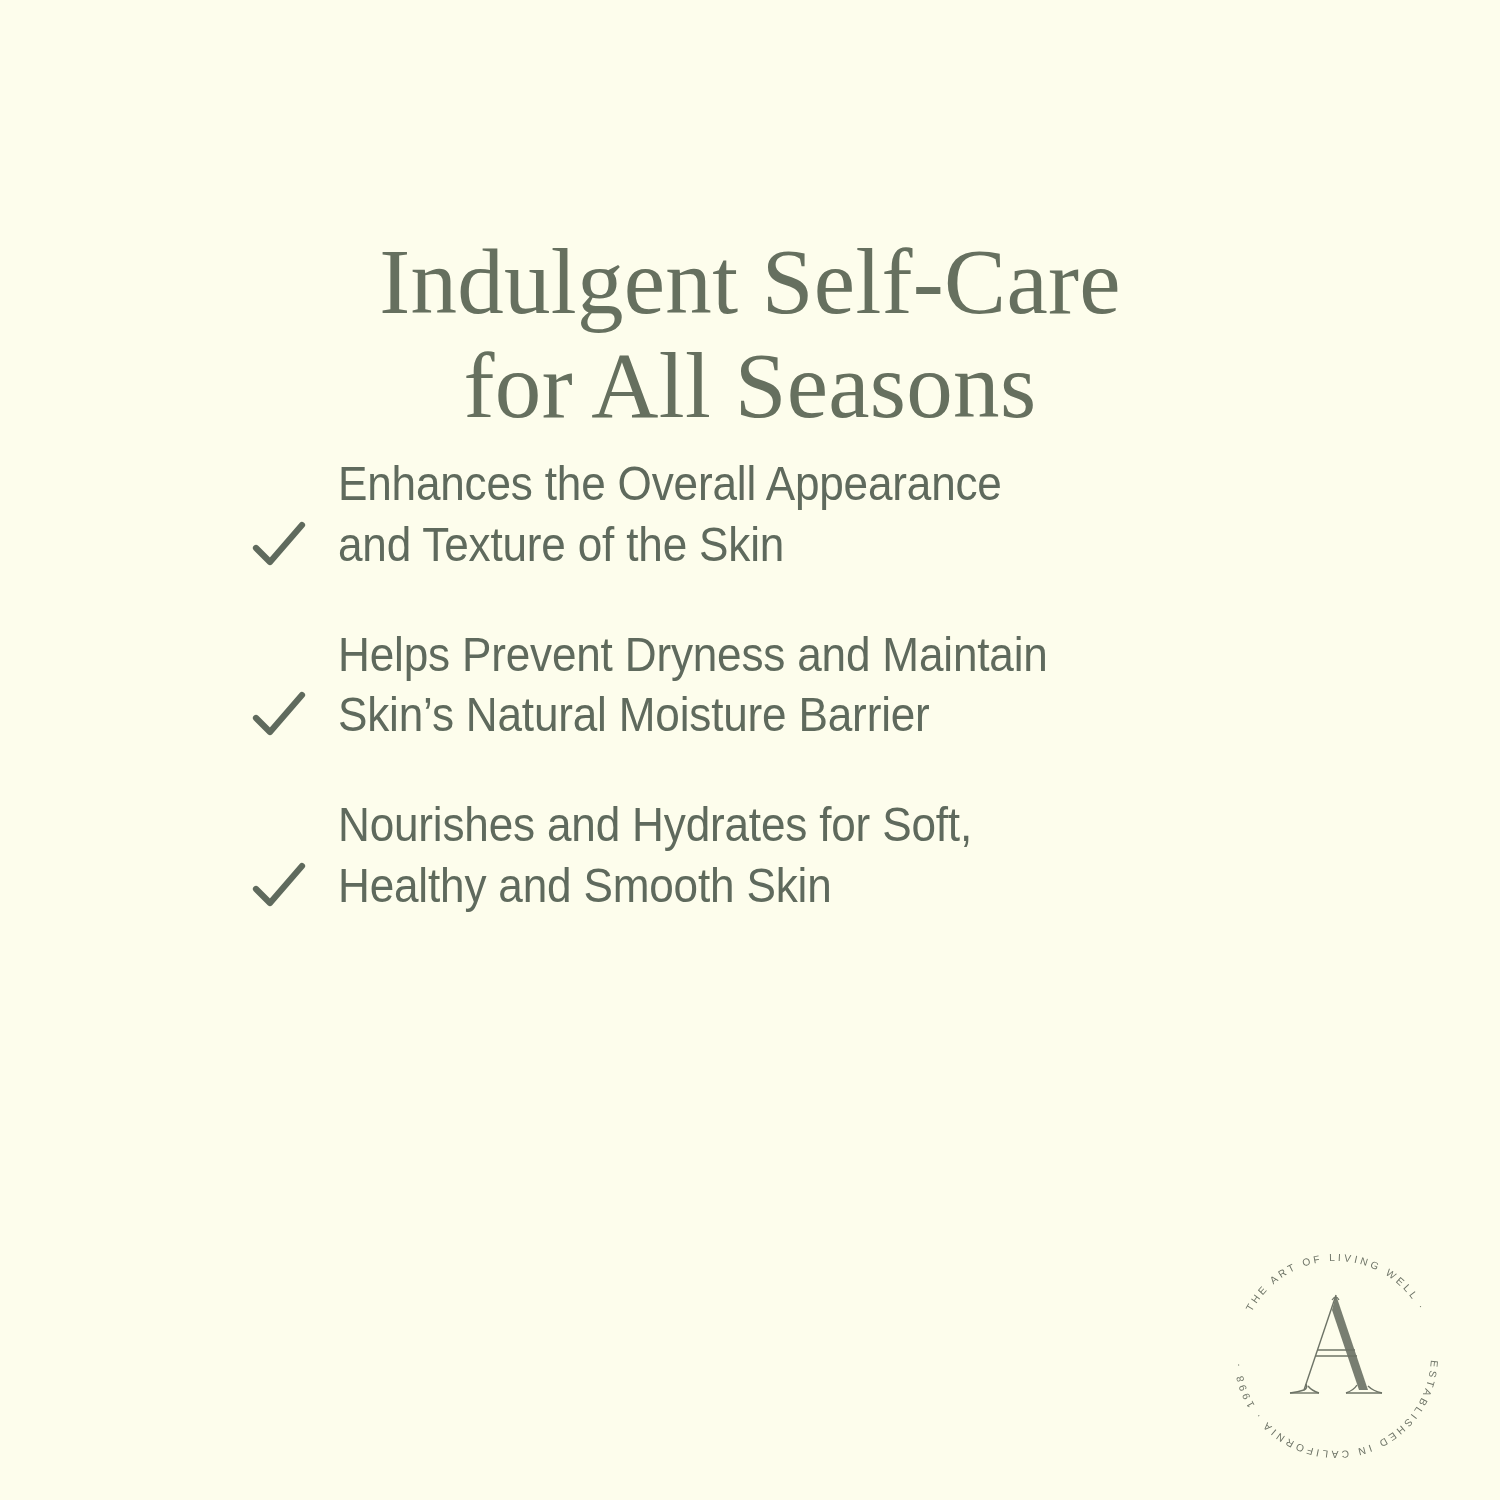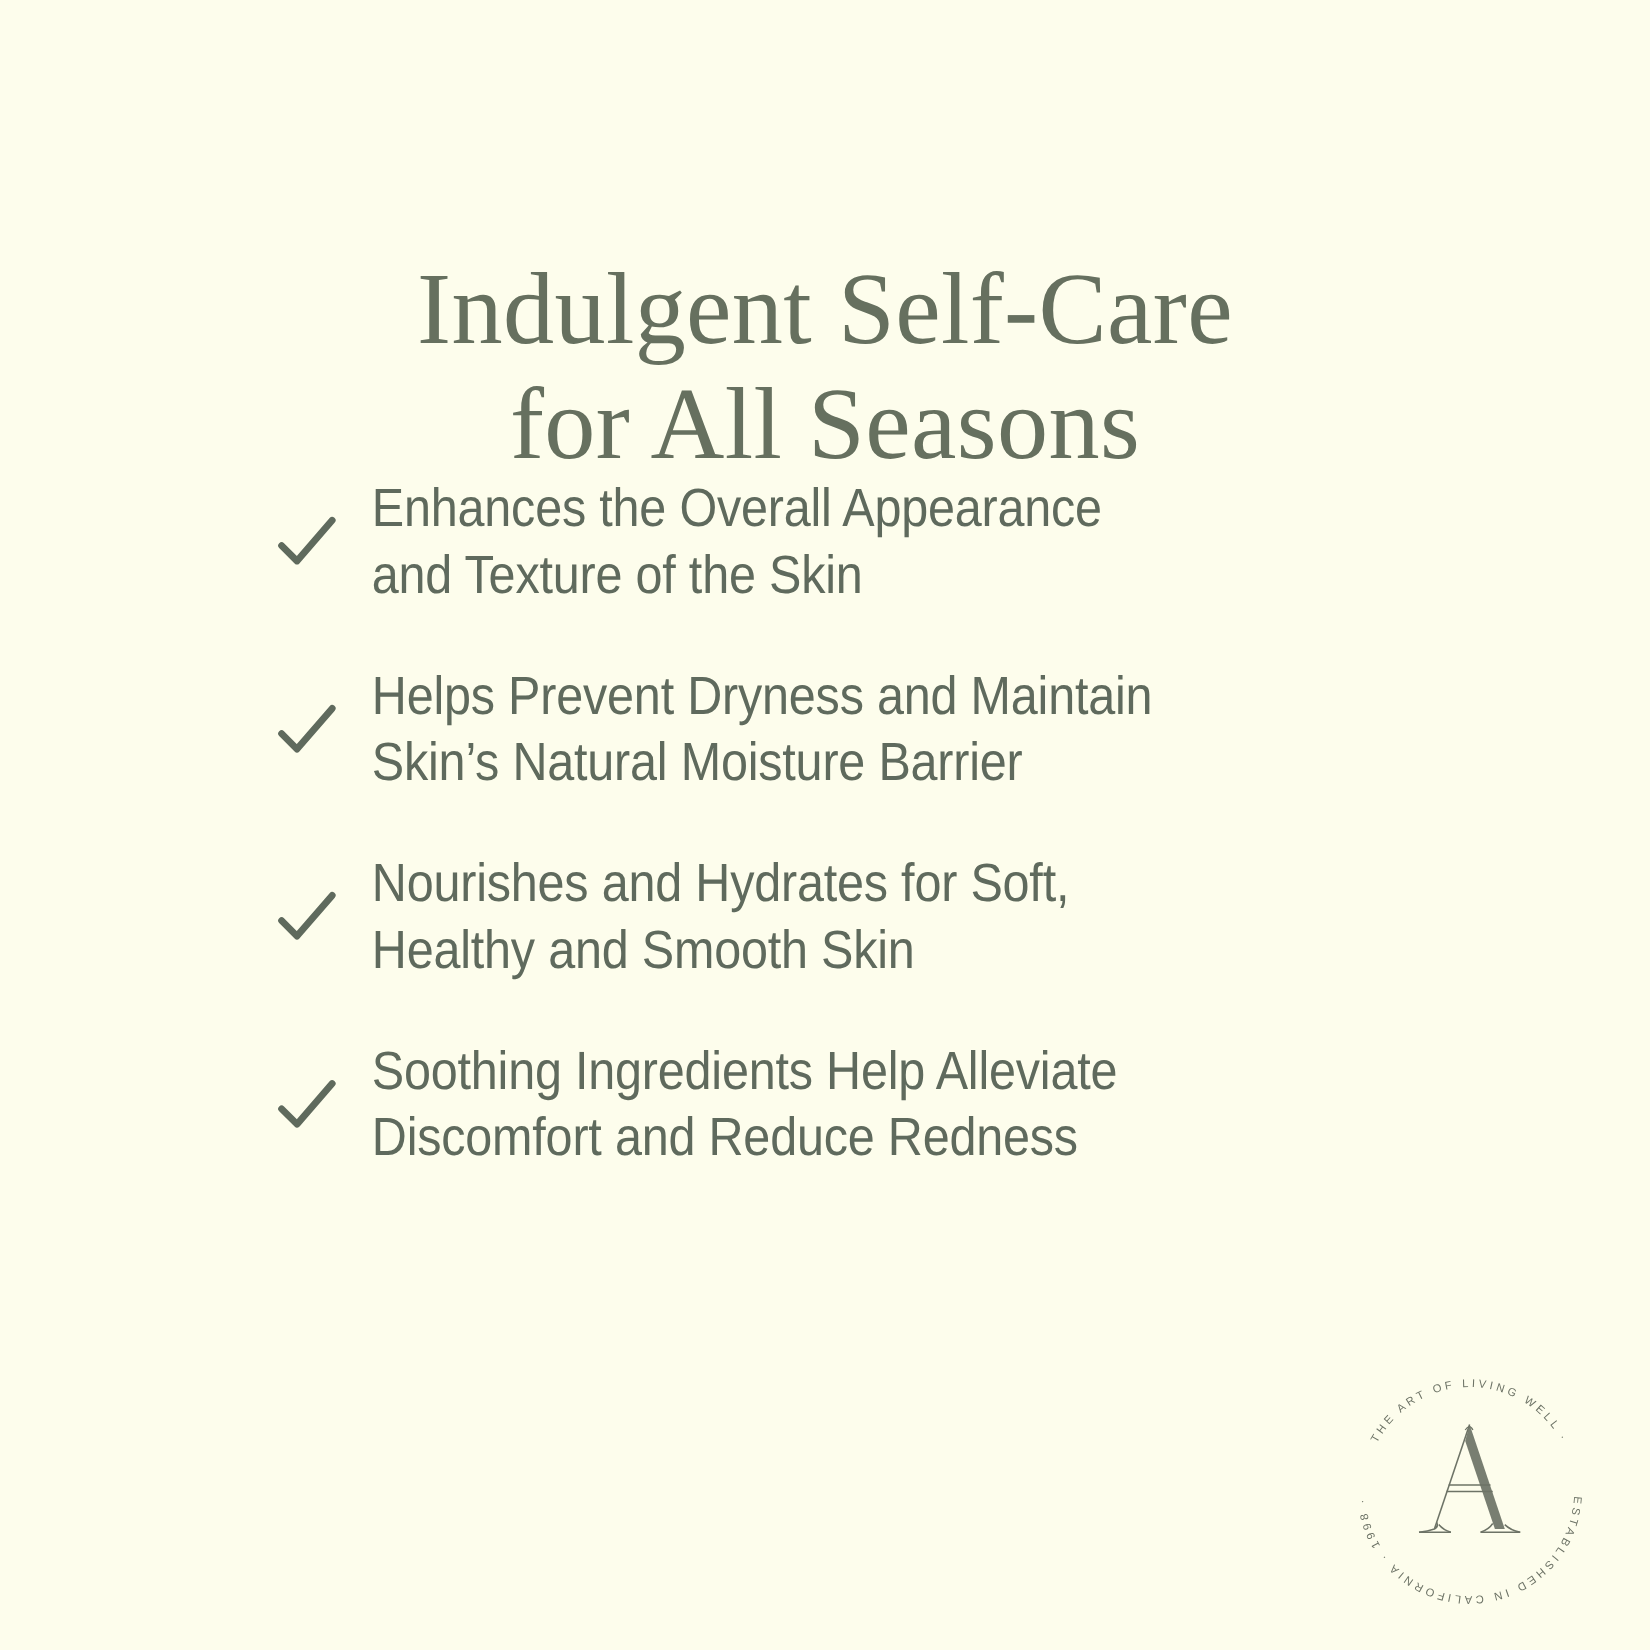--- a/index.html
+++ b/index.html
@@ -44,23 +44,24 @@
   
   .benefits {
     position: absolute;
     top: 430px;
     left: 250px;
     width: 960px;
   }
   .benefit-row {
     position: relative;
     display: flex;
-    align-items: center;
+    align-items: flex-end;
     margin-bottom: 47px;
     min-height: 62px;
+    margin-top: 21px;
   }
   .check-icon {
     flex: 0 0 auto;
     width: 58px;
     height: 58px;
     margin-top: 5px;
     margin-right: 30px;
     display: block;
   }
   .check-icon svg {
@@ -136,29 +137,20 @@
     <li class="benefit-row">
       <span class="check-icon">
         <svg viewBox="0 0 58 58" xmlns="http://www.w3.org/2000/svg" aria-hidden="true">
           <path d="M6 31 L20 45 L52 8" fill="none" stroke="#5f6a5d" stroke-width="6.2" stroke-linecap="round" stroke-linejoin="round"></path>
         </svg>
       </span>
       <span class="benefit-text">Nourishes and Hydrates for Soft,
 Healthy and Smooth Skin</span>
     </li>
 
-    <li class="benefit-row">
-      <span class="check-icon">
-        <svg viewBox="0 0 58 58" xmlns="http://www.w3.org/2000/svg" aria-hidden="true">
-          <path d="M6 31 L20 45 L52 8" fill="none" stroke="#5f6a5d" stroke-width="6.2" stroke-linecap="round" stroke-linejoin="round"></path>
-        </svg>
-      </span>
-      <span class="benefit-text">Soothing Ingredients Help Alleviate
-Discomfort and Reduce Redness</span>
-    </li>
 
 
 
   </ul>
 
   <div class="seal">
     <svg viewBox="0 0 236 236" xmlns="http://www.w3.org/2000/svg">
       <defs>
         <path id="arcTop" d="M 23 118 A 95 95 0 0 1 213 118"></path>
         <path id="arcBottom" d="M 213 118 A 95 95 0 0 1 23 118"></path>

